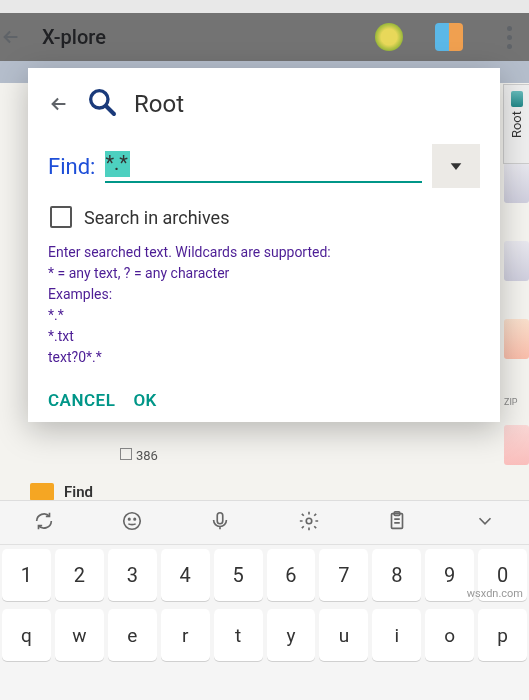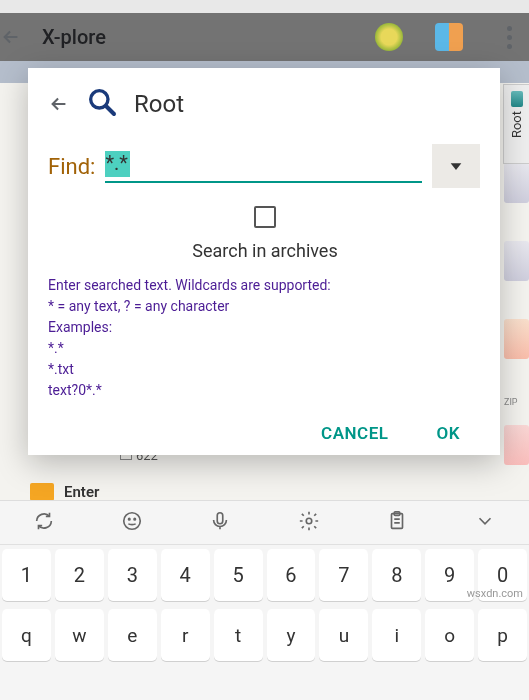--- a/index.html
+++ b/index.html
@@ -33,34 +33,34 @@
     .root-tab .lbl { writing-mode: vertical-rl; transform: rotate(180deg); font-size:13px; color:#333; }
     
     
     .dialog { position:absolute; left:28px; top:68px; width:472px; background:#fff; box-shadow: 0 8px 30px rgba(0,0,0,.25); padding: 18px 20px 12px 20px; }
     .dlg-header { display:flex; align-items:center; gap:16px; margin-bottom:22px; }
     .dlg-header .back { color:#5f6368; }
     .dlg-header .search-ic svg { width:32px; height:32px; }
     .dlg-header .title { font-size:24px; color:#333; }
     
     .find-row { display:flex; align-items:center; gap:10px; margin-bottom:18px; }
-    .find-row label { font-size:22px; color:#a16207; }
+    .find-row label { font-size:22px; color:#1d4ed8; }
     .find-input-wrap { flex:1; position:relative; }
     .find-input { width:100%; border:none; border-bottom:2px solid #009688; font-size:20px; padding:4px 0; outline:none; color:#333; }
     .find-input::selection { background:#4dd0c0; }
     .highlight { position:absolute; left:0; top:2px; background:#4dd0c0; color:#333; font-size:20px; padding:0 2px 2px 0; pointer-events:none; }
     .dropdown-btn { width:48px; height:44px; background:#eceae6; display:flex; align-items:center; justify-content:center; }
     
-    .cb-row { display:flex; align-items:center; gap:12px; margin:4px 0 14px 2px;flex-direction:column; }
+    .cb-row { display:flex; align-items:center; gap:12px; margin:4px 0 14px 2px; }
     .cb-box { width:22px; height:22px; border:2.5px solid #555; border-radius:2px; }
     .cb-row span { font-size:18px; color:#333; }
     
     .help { font-size:14px; color:#4c1d95; line-height:1.5; white-space:pre-line; margin-bottom:22px; }
     
-    .actions { display:flex; justify-content:flex-end; gap:48px; padding-right:20px; margin-bottom:0;}
+    .actions { display:flex; justify-content:flex-start; gap:18px; padding-right:20px; margin-bottom:0;}
     .actions button { background:none; border:none; color:#009688; font-size:17px; font-weight:600; letter-spacing:0.5px; cursor:pointer; }
     
     
     .kbd { position:absolute; left:0; right:0; bottom:0; height:200px; background:#f5f5f5; border-top:1px solid #ddd; }
     .kbd-toolbar { height:44px; display:flex; align-items:center; justify-content:space-around; border-bottom:1px solid #e0e0e0; }
     .kbd-toolbar svg { width:22px; height:22px; stroke:#666; fill:none; stroke-width:1.8; }
     .kbd-row { display:flex; height:60px; padding:4px 2px; gap:4px; }
     .key { flex:1; background:#fff; border-radius:5px; box-shadow:0 1px 0 rgba(0,0,0,.15); display:flex; align-items:center; justify-content:center; font-size:20px; color:#333; position:relative; }
     .kbd-row2 .key { font-size:19px; }
     .watermark { position:absolute; right:6px; bottom:100px; font-size:11px; color:#999; }
@@ -92,24 +92,24 @@
         <span></span>
         <span></span>
         <span></span>
       </div>
     </div>
 </div>
 
 <div class="bluebar"></div>
 <div class="scrim"></div>
 
-<div class="listhint" style="top:448px; left:120px;"><span class="checkbox-small"></span><span>622</span></div>
+<div class="listhint" style="top:448px; left:120px;"><span class="checkbox-small"></span><span>386</span></div>
 <div class="folder-row" style="top:483px;">
   <div class="folder-icon"></div>
-  <span>Enter</span>
+  <span>Find</span>
 </div>
 
 <div class="rightstrip">
   <div class="strip-item"></div>
   <div class="strip-item"></div>
   <div class="strip-item"></div>
   <div class="strip-item orange"></div>
     <div class="strip-lbl">ZIP</div>
   <div class="strip-item pink" style="margin-top:18px;"></div>
     <div class="strip-lbl">Delete</div>

